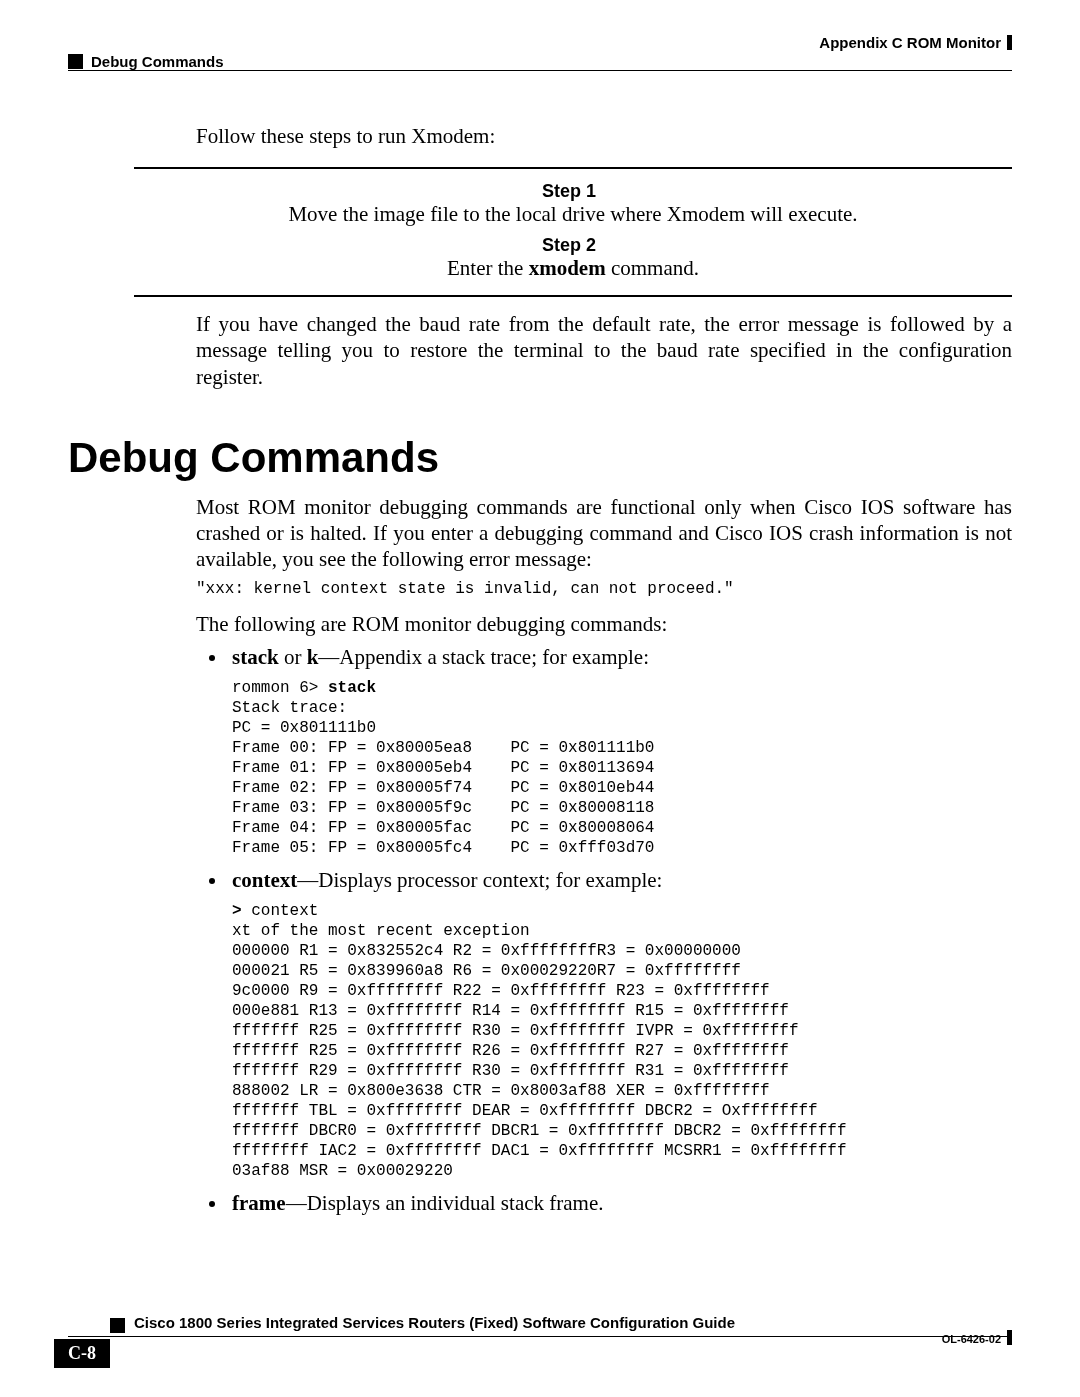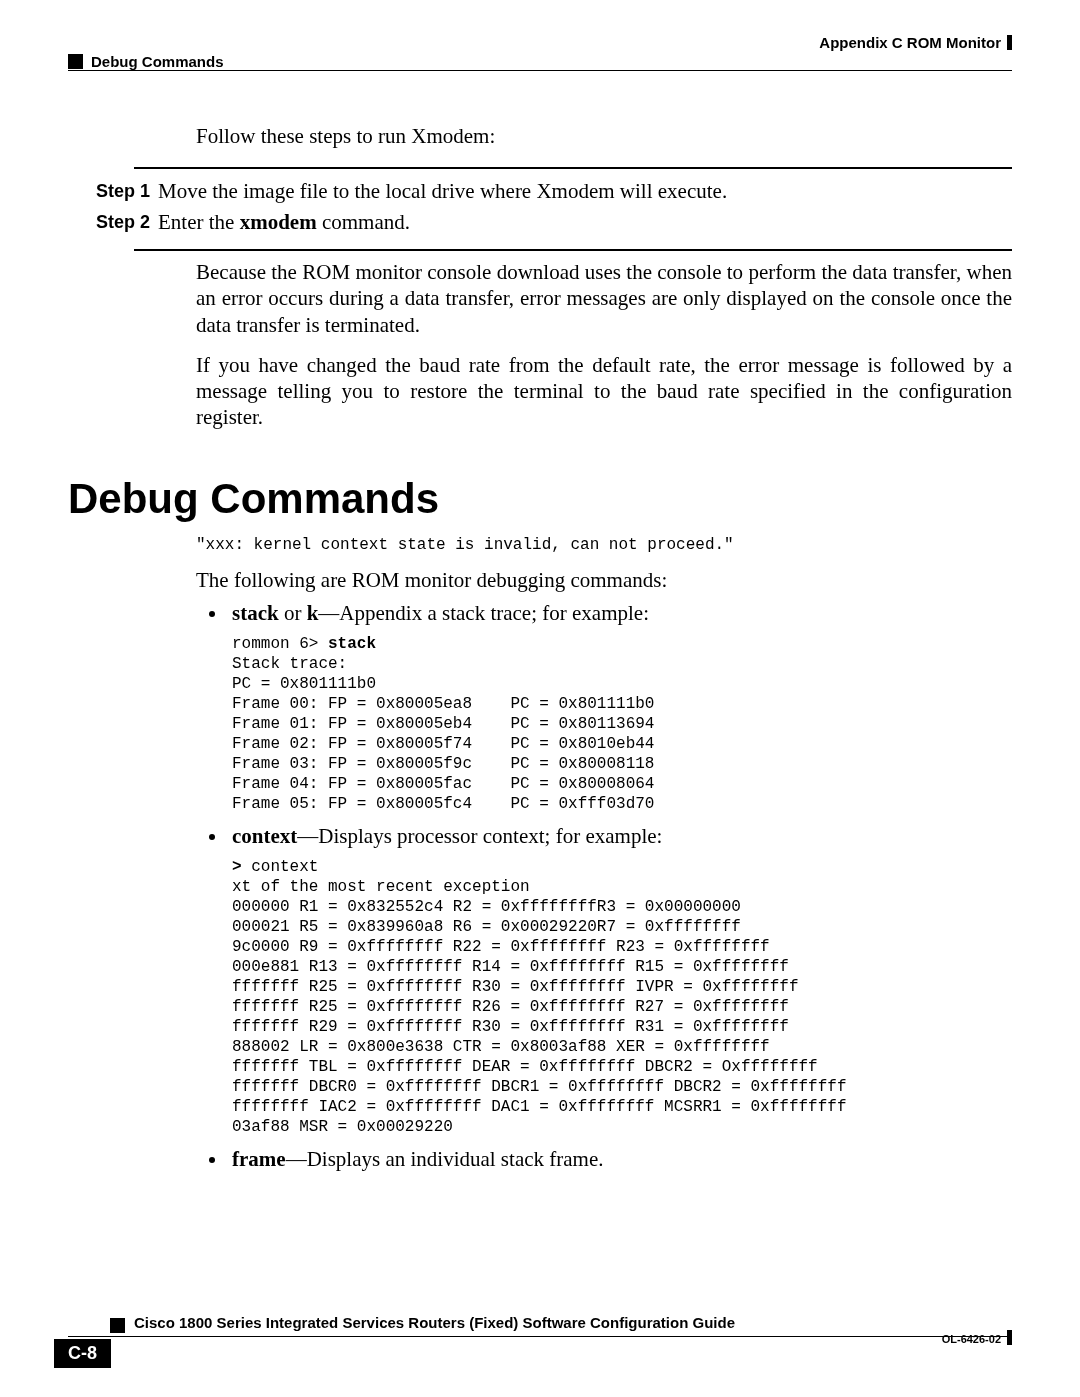--- a/index.html
+++ b/index.html
@@ -28,40 +28,40 @@
   .hdr-left .sq { width:15px; height:15px; background:#000; margin-right:8px; }
   .hr-header { position:absolute; top:70px; left:68px; right:68px; height:1px; background:#000; }
 
   
   .col-text { margin-left: 128px; }
   .intro { font-size: 21px; margin-top: 90px; font-family: Liberation Serif, serif; }
 
   .rule { height:2px; background:#000; margin: 18px 0 10px 0; margin-left:66px; }
   .rule2 { height:2px; background:#000; margin: 14px 0 0 0; margin-left:66px; }
 
-  .step-row { display:flex; align-items:flex-start; font-size:21px; margin-top:6px; margin-left:28px; }
+  .step-row { display:flex; align-items:center; font-size:21px; margin-top:6px; margin-left:66px;flex-direction:column; }
   .step-label { font-family: Arial, sans-serif; font-weight:700; font-size:18px; width:62px; flex:none; padding-top:2px; }
   .step-body { flex:1; }
 
   h2.section { font-family: Arial, Helvetica, sans-serif; font-weight:700; font-size:30px; margin: 52px 0 16px 0; }
   .para { font-size:21px; line-height:1.25; margin-left:128px; margin-top:8px; text-align:justify; }
 
   h1.major { font-family: Arial, Helvetica, sans-serif; font-weight:700; font-size:42px; margin: 44px 0 12px 0; }
 
   .codeblock { font-family:"Courier New", monospace; font-size:16px; line-height:1.25; white-space:pre; margin-left:128px; margin-top:6px; }
 
   ul.bullets { list-style: disc; margin: 8px 0 0 0; padding-left: 160px; font-size:21px; }
   ul.bullets > li { margin-bottom:4px; padding-left:4px; }
   .sub-code { font-family:"Courier New", monospace; font-size:16px; line-height:1.25; white-space:pre; margin-left:164px; margin-top:8px; margin-bottom:10px; }
 
   
   .foot-rule { position:absolute; left:68px; right:68px; bottom:60px; height:1px; background:#000; }
   .foot-title { position:absolute; left:134px; bottom:66px; font-family:Arial, sans-serif; font-size:15px; font-weight:700; }
   .foot-sq { position:absolute; left:110px; bottom:64px; width:15px; height:15px; background:#000; }
-  .page-badge { position:absolute; left:54px; bottom:29px; background:#000; color:#fff; font-family:Liberation Sans, sans-serif; font-weight:700; font-size:18px; padding:4px 14px; }
+  .page-badge { position:absolute; left:54px; bottom:29px; background:#000; color:#fff; font-family:Liberation Serif, serif; font-weight:700; font-size:18px; padding:4px 14px; }
   .foot-right { position:absolute; right:68px; bottom:52px; font-family:Arial,sans-serif; font-weight:700; font-size:11px; }
   .foot-right .bar { display:inline-block; width:5px; height:15px; background:#000; vertical-align:-2px; margin-left:6px; }
 </style>
 </head>
 <body>
 
 <div class="page">
   <div class="hdr-right"><span>Appendix C     ROM Monitor</span><span class="bar"></span></div>
   <div class="hdr-left">
       <span class="sq"></span>
@@ -75,24 +75,24 @@
   <div class="step-row">
     <div class="step-label">Step 1</div>
     <div class="step-body">Move the image file to the local drive where Xmodem will execute.</div>
   </div>
   <div class="step-row">
     <div class="step-label">Step 2</div>
     <div class="step-body"><span>Enter the </span><b>xmodem</b><span> command.</span></div>
   </div>
   <div class="rule2"></div>
 
-  <div class="para">Because the ROM monitor console download uses the console to perform the data transfer, when an error occurs during a data transfer, error messages are only displayed on the console once the data transfer is terminated.</div>
   <div class="para" style="margin-top:14px;">If you have changed the baud rate from the default rate, the error message is followed by a message telling you to restore the terminal to the baud rate specified in the configuration register.</div>
 
   <h1 class="major">Debug Commands</h1>
+  <div class="para">Most ROM monitor debugging commands are functional only when Cisco IOS software has crashed or is halted. If you enter a debugging command and Cisco IOS crash information is not available, you see the following error message:</div>
   <div class="codeblock">"xxx: kernel context state is invalid, can not proceed."</div>
   <div class="para" style="margin-top:12px;">The following are ROM monitor debugging commands:</div>
 
   <ul class="bullets">
     <li><b>stack</b><span> or </span><b>k</b><span>—Appendix a stack trace; for example:</span></li>
   </ul>
   <div class="sub-code"><span>rommon 6&gt; </span><b>stack</b>
 Stack trace:
 PC = 0x801111b0
 Frame 00: FP = 0x80005ea8    PC = 0x801111b0

